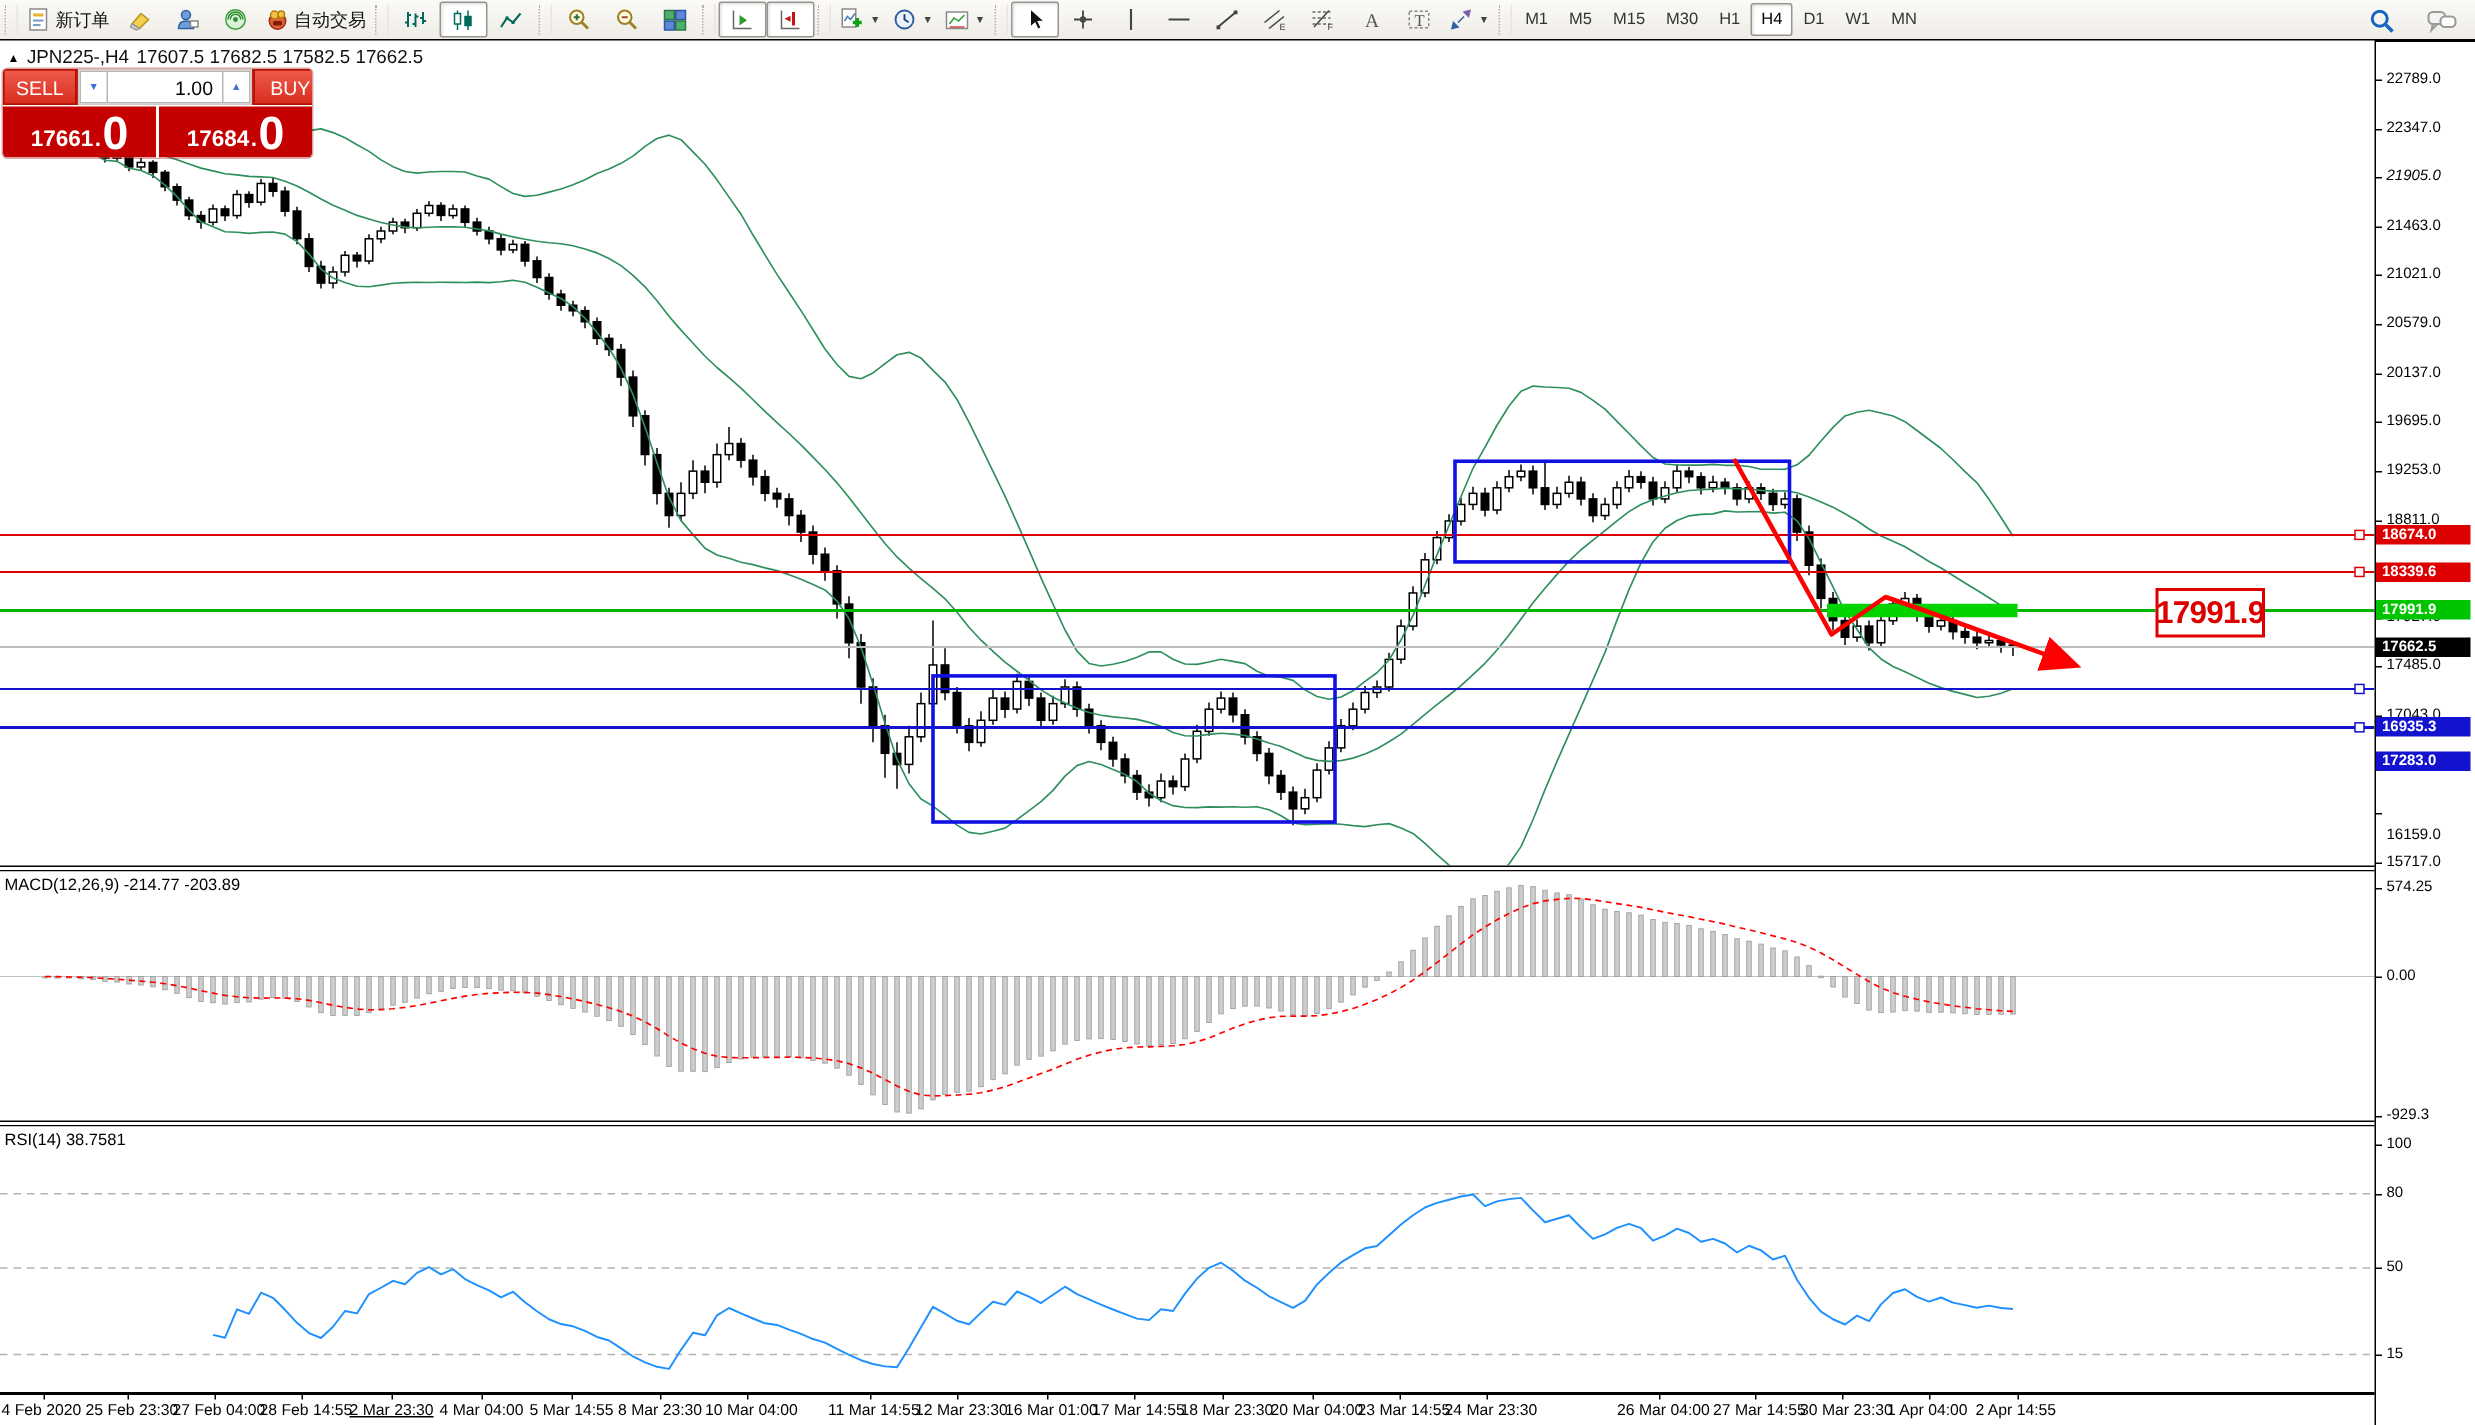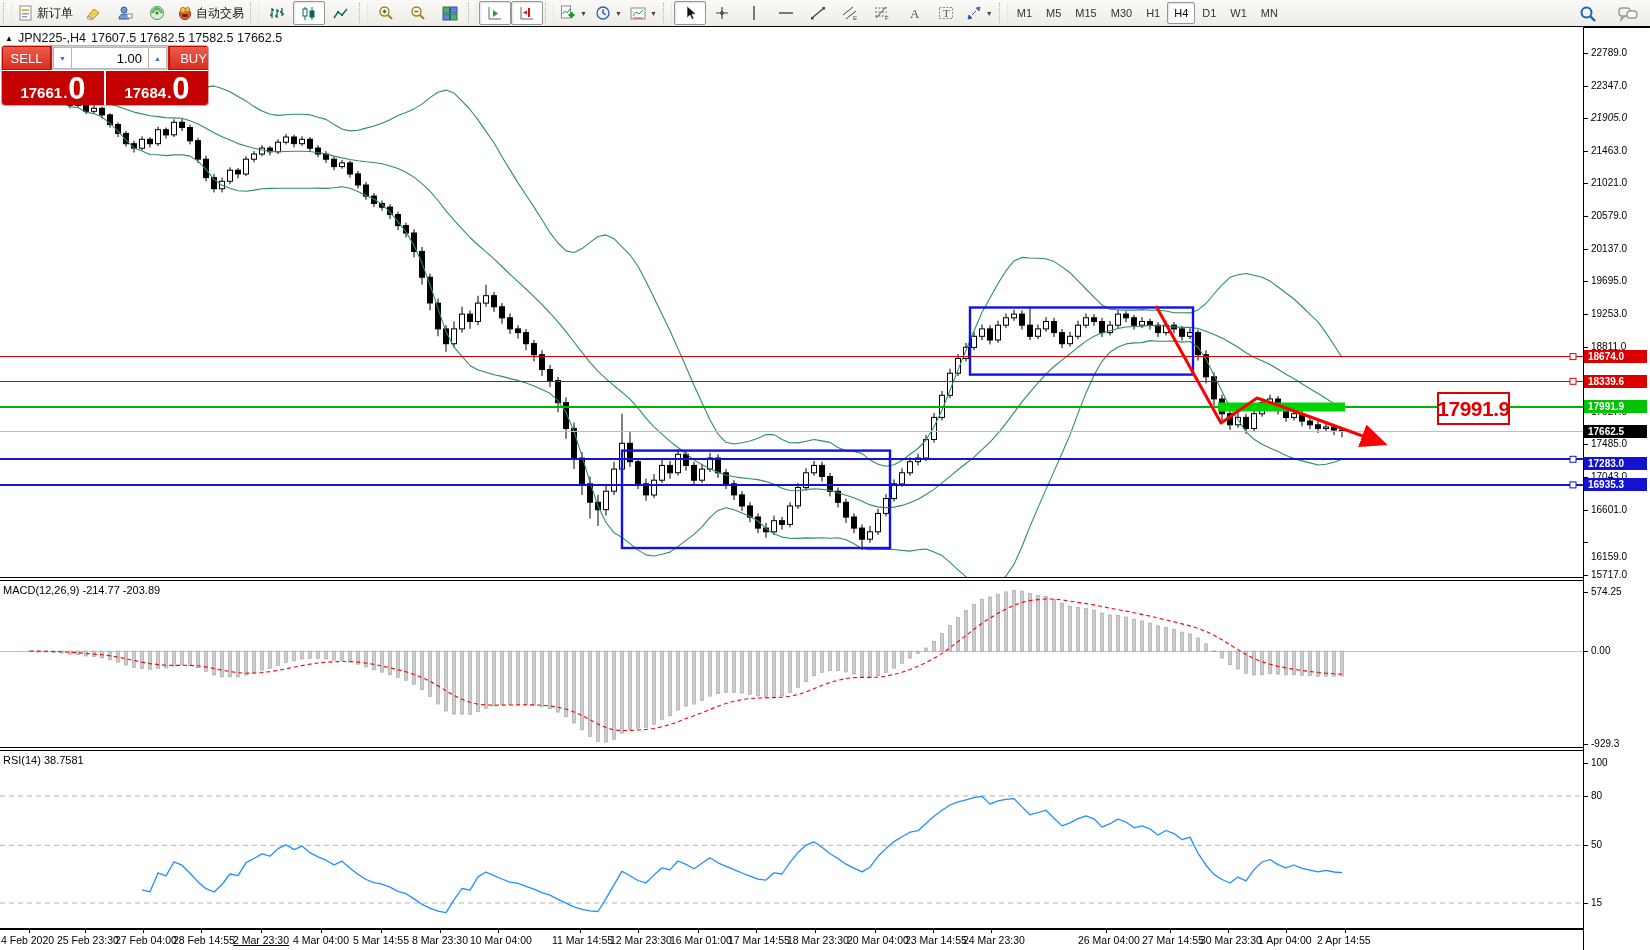--- a/index.html
+++ b/index.html
@@ -954,21 +954,21 @@
     <div class="tick" style="top: 795.94px;"></div>
     <div class="tick-lbl" style="top: 789.94px;">80</div>
     <div class="tick" style="top: 845.35px;"></div>
     <div class="tick-lbl" style="top: 839.35px;">50</div>
     <div class="tick" style="top: 902.995px;"></div>
     <div class="tick-lbl" style="top: 896.995px;">15</div>
     <div class="badge" style="top: 350.132px; background: rgb(221, 0, 0);">18674.0</div>
     <div class="badge" style="top: 374.806px; background: rgb(221, 0, 0);">18339.6</div>
     <div class="badge" style="top: 400.462px; background: rgb(0, 196, 0);">17991.9</div>
     <div class="badge" style="top: 424.767px; background: rgb(0, 0, 0);">17662.5</div>
-    <div class="badge" style="top: 429px; background: rgb(18, 18, 207); margin-top: 28px;">17283.0</div>
+    <div class="badge" style="top: 473px; background: rgb(18, 18, 207); margin-top: 28px;">17283.0</div>
     <div class="badge" style="top: 478.425px; background: rgb(18, 18, 207);">16935.3</div>
     <div class="time-lbl" style="left: 1px;">4 Feb 2020</div>
     <div class="time-tick" style="left: 29px;"></div>
     <div class="time-lbl" style="left: 57px;">25 Feb 23:30</div>
     <div class="time-tick" style="left: 85px;"></div>
     <div class="time-lbl" style="left: 115px;">27 Feb 04:00</div>
     <div class="time-tick" style="left: 143px;"></div>
     <div class="time-lbl" style="left: 173px;">28 Feb 14:55</div>
     <div class="time-tick" style="left: 201px;"></div>
     <div class="time-lbl" style="left: 233px; text-decoration: underline;">2 Mar 23:30</div>

